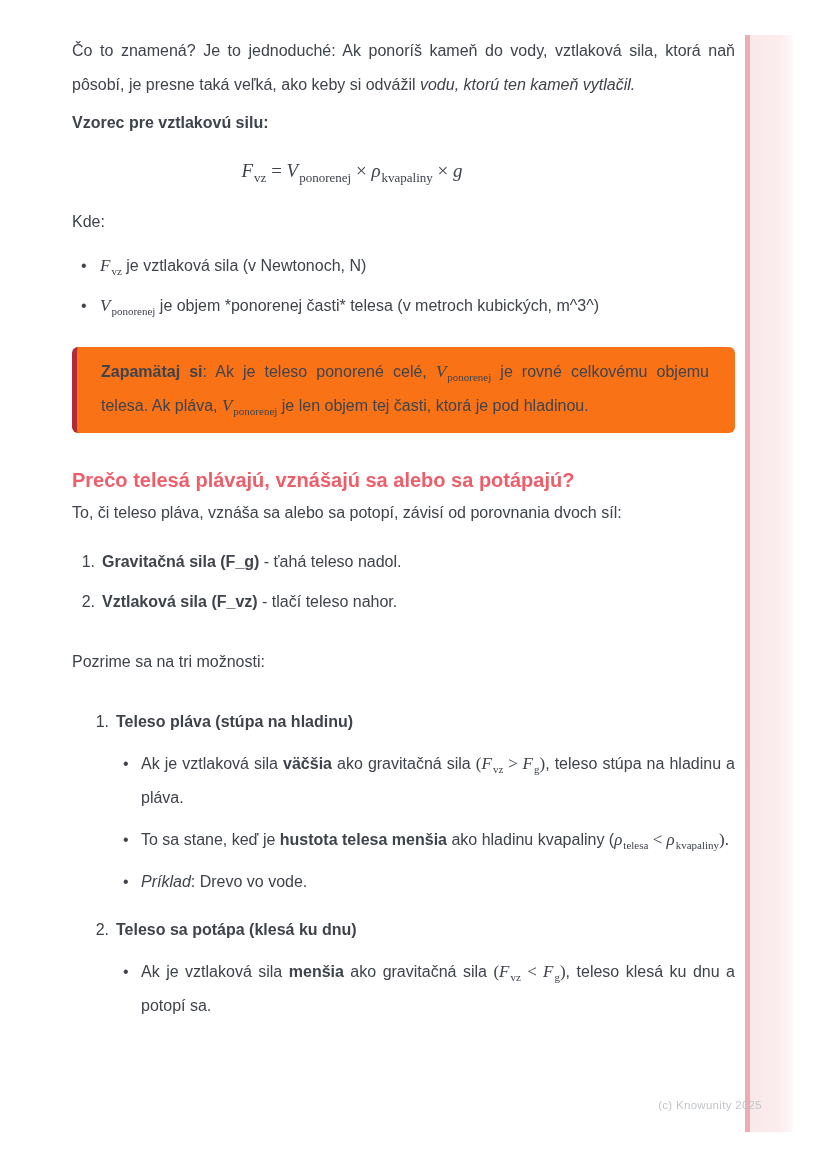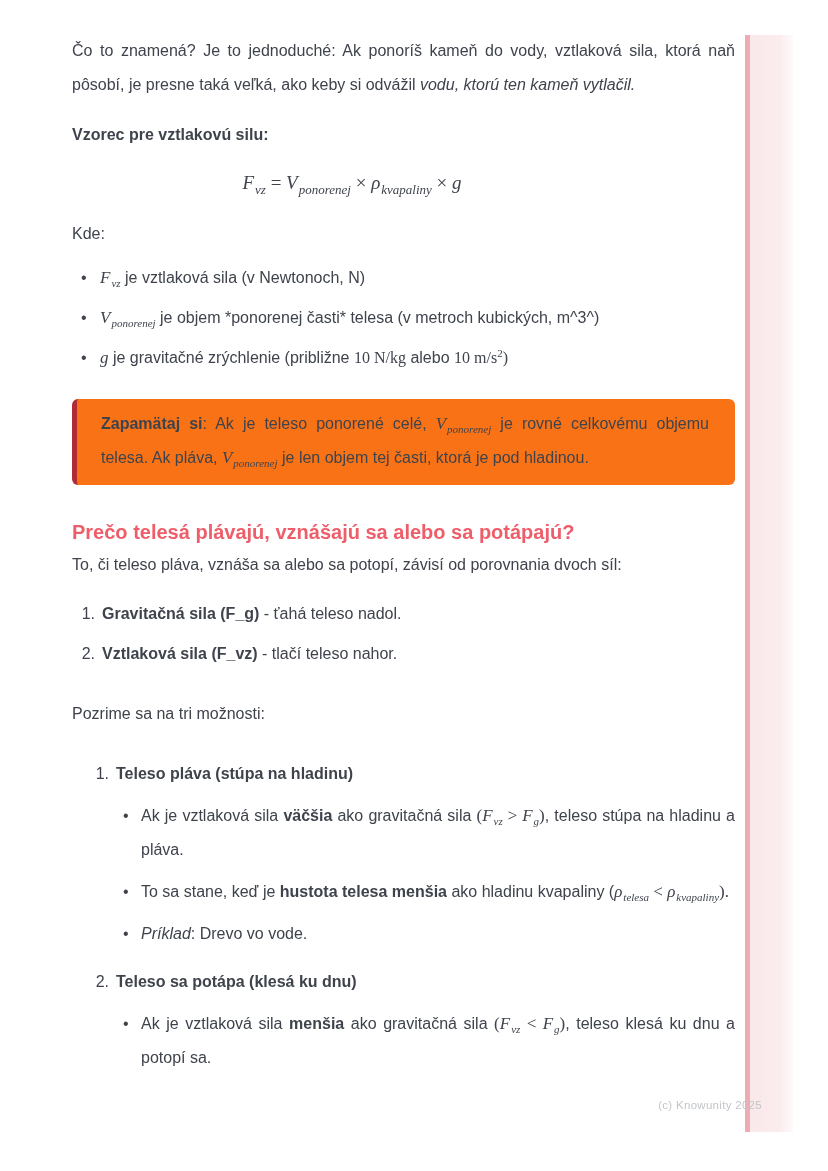--- a/index.html
+++ b/index.html
@@ -32,26 +32,26 @@
     font-size: 16px;
     line-height: 34px;
     text-align: justify;
     z-index: 2;
   }
 
   p { margin: 0; }
   .em-it { font-style: italic; }
   strong, .bold { font-weight: 700; }
 
-  .bold-head { font-weight: 700; margin-top: 16px; }
+  .bold-head { font-weight: 700; margin-top: 4px; }
   .mi { font-family: "Liberation Serif", "DejaVu Serif", serif; font-style: italic; }
   .mr { font-family: "Liberation Serif", "DejaVu Serif", serif; font-style: normal; }
   sub.ms {
     font-family: "Liberation Serif", "DejaVu Serif", serif;
-    font-style: italic; font-size: 11px;
+    font-size: 11px;
     line-height: 0; vertical-align: -4px; margin-left: 1px;
   }
   sup.msup {
     font-family: "Liberation Serif", "DejaVu Serif", serif;
     font-style: normal; font-size: 11px;
     line-height: 0; vertical-align: 6px;
   }
 
   .formula-row {
     width: 560px;
@@ -128,21 +128,20 @@
 
   <p class="bold-head">Vzorec pre vztlakovú silu:</p>
 
   <div class="formula-row"><span class="mi">F</span><sub class="ms">vz</sub><span class="mr"> = </span><span class="mi">V</span><sub class="ms">ponorenej</sub><span class="mr"> × </span><span class="mi">ρ</span><sub class="ms">kvapaliny</sub><span class="mr"> × </span><span class="mi">g</span></div>
 
   <p class="kde-label">Kde:</p>
 
   <ul class="bullets">
     <li><span class="mi bullet-math">F</span><sub class="ms">vz</sub><span> je vztlaková sila (v Newtonoch, N)</span></li>
     <li><span class="mi bullet-math">V</span><sub class="ms">ponorenej</sub><span> je objem *ponorenej časti* telesa (v metroch kubických, m^3^)</span></li>
-    <li><span class="mi bullet-math">g</span><span> je gravitačné zrýchlenie (približne </span><span class="mr">10 N/kg</span><span> alebo </span><span class="mr">10 m/s</span><sup class="msup">2</sup><span class="mr">)</span></li>
   </ul>
 
   <div class="callout"><strong>Zapamätaj si</strong><span>: Ak je teleso ponorené celé, </span><span class="mi bullet-math">V</span><sub class="ms">ponorenej</sub><span> je rovné celkovému objemu telesa. Ak pláva, </span><span class="mi bullet-math">V</span><sub class="ms">ponorenej</sub><span> je len objem tej časti, ktorá je pod hladinou.</span></div>
 
   <h2 class="red-heading">Prečo telesá plávajú, vznášajú sa alebo sa potápajú?</h2>
 
   <p class="para">To, či teleso pláva, vznáša sa alebo sa potopí, závisí od porovnania dvoch síl:</p>
 
   <div class="olist">
     <div class="oitem">

